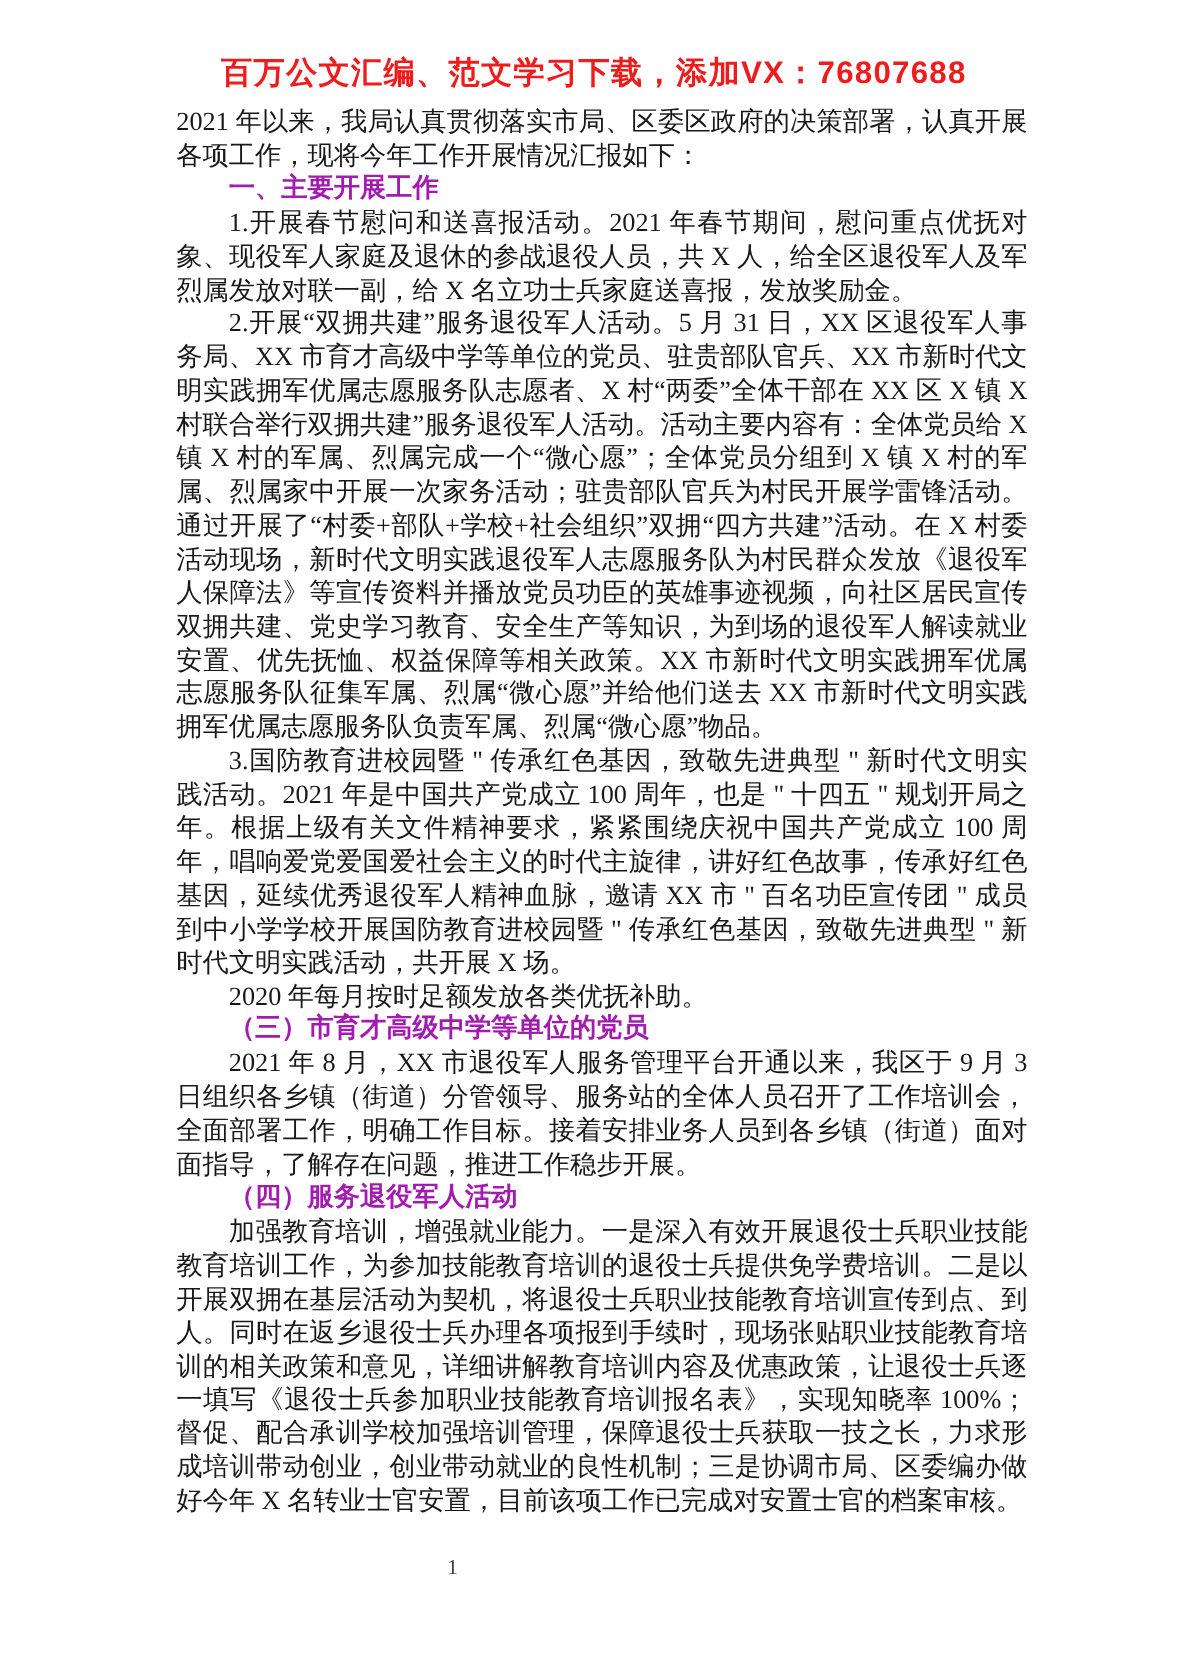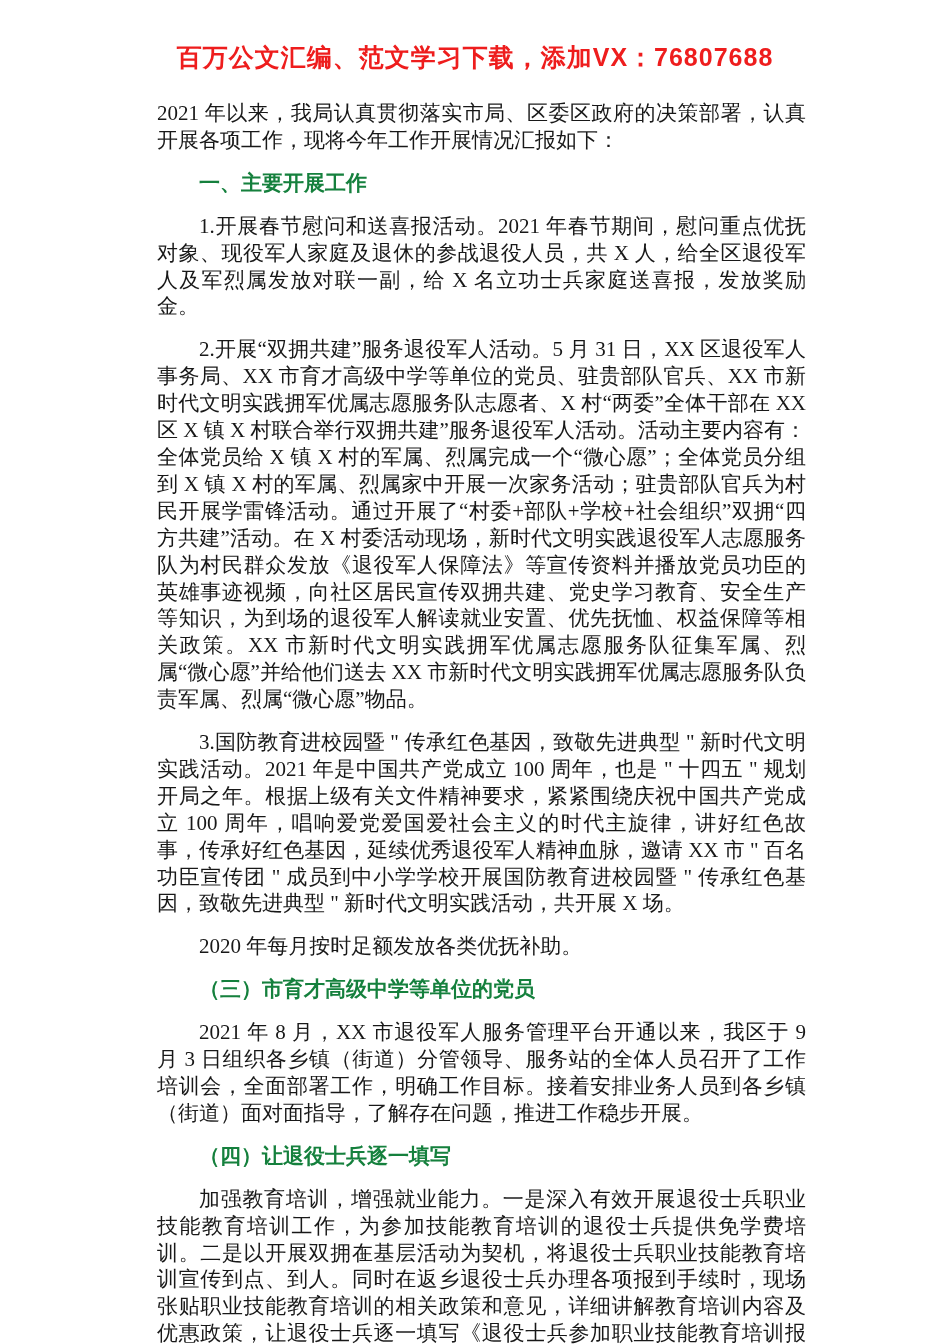--- a/index.html
+++ b/index.html
@@ -30,35 +30,35 @@
     top: 84px;
     left: 141px;
     width: 681px;
     font-family: "Liberation Serif", "DejaVu Serif", serif;
     font-size: 21px;
     line-height: 26.9px;
     color: #181818;
     text-align: justify;
   }
   .doc-body p {
-    margin: 16px;
+    margin: 0;
     padding: 0;
   }
   .doc-body p.body {
     text-indent: 2em;
   }
   .doc-body p.body-flush {
     text-indent: 0;
   }
   .doc-body p.heading1,
   .doc-body p.heading2 {
     text-indent: 2em;
     font-weight: 700;
     font-family: "Liberation Sans", "DejaVu Sans", sans-serif;
-    color: #15803d;
+    color: #a21caf;
   }
   .page-number {
     position: absolute;
     top: 1244px;
     left: 342px;
     width: 40px;
     text-align: center;
     font-family: "Liberation Serif", "DejaVu Serif", serif;
     font-size: 17px;
     color: #3d3d3d;
@@ -73,19 +73,19 @@
 
   <div class="doc-body">
       <p class="body-flush">2021 年以来，我局认真贯彻落实市局、区委区政府的决策部署，认真开展各项工作，现将今年工作开展情况汇报如下：</p>
       <p class="heading1">一、主要开展工作</p>
       <p class="body">1.开展春节慰问和送喜报活动。2021 年春节期间，慰问重点优抚对象、现役军人家庭及退休的参战退役人员，共 X 人，给全区退役军人及军烈属发放对联一副，给 X 名立功士兵家庭送喜报，发放奖励金。</p>
       <p class="body">2.开展“双拥共建”服务退役军人活动。5 月 31 日，XX 区退役军人事务局、XX 市育才高级中学等单位的党员、驻贵部队官兵、XX 市新时代文明实践拥军优属志愿服务队志愿者、X 村“两委”全体干部在 XX 区 X 镇 X 村联合举行双拥共建”服务退役军人活动。活动主要内容有：全体党员给 X 镇 X 村的军属、烈属完成一个“微心愿”；全体党员分组到 X 镇 X 村的军属、烈属家中开展一次家务活动；驻贵部队官兵为村民开展学雷锋活动。通过开展了“村委+部队+学校+社会组织”双拥“四方共建”活动。在 X 村委活动现场，新时代文明实践退役军人志愿服务队为村民群众发放《退役军人保障法》等宣传资料并播放党员功臣的英雄事迹视频，向社区居民宣传双拥共建、党史学习教育、安全生产等知识，为到场的退役军人解读就业安置、优先抚恤、权益保障等相关政策。XX 市新时代文明实践拥军优属志愿服务队征集军属、烈属“微心愿”并给他们送去 XX 市新时代文明实践拥军优属志愿服务队负责军属、烈属“微心愿”物品。</p>
       <p class="body">3.国防教育进校园暨 " 传承红色基因，致敬先进典型 " 新时代文明实践活动。2021 年是中国共产党成立 100 周年，也是 " 十四五 " 规划开局之年。根据上级有关文件精神要求，紧紧围绕庆祝中国共产党成立 100 周年，唱响爱党爱国爱社会主义的时代主旋律，讲好红色故事，传承好红色基因，延续优秀退役军人精神血脉，邀请 XX 市 " 百名功臣宣传团 " 成员到中小学学校开展国防教育进校园暨 " 传承红色基因，致敬先进典型 " 新时代文明实践活动，共开展 X 场。</p>
       <p class="body">2020 年每月按时足额发放各类优抚补助。</p>
       <p class="heading2">（三）市育才高级中学等单位的党员</p>
       <p class="body">2021 年 8 月，XX 市退役军人服务管理平台开通以来，我区于 9 月 3 日组织各乡镇（街道）分管领导、服务站的全体人员召开了工作培训会，全面部署工作，明确工作目标。接着安排业务人员到各乡镇（街道）面对面指导，了解存在问题，推进工作稳步开展。</p>
-      <p class="heading2">（四）让退役士兵逐一填写</p>
+      <p class="heading2">（四）服务退役军人活动</p>
       <p class="body">加强教育培训，增强就业能力。一是深入有效开展退役士兵职业技能教育培训工作，为参加技能教育培训的退役士兵提供免学费培训。二是以开展双拥在基层活动为契机，将退役士兵职业技能教育培训宣传到点、到人。同时在返乡退役士兵办理各项报到手续时，现场张贴职业技能教育培训的相关政策和意见，详细讲解教育培训内容及优惠政策，让退役士兵逐一填写《退役士兵参加职业技能教育培训报名表》，实现知晓率 100%；督促、配合承训学校加强培训管理，保障退役士兵获取一技之长，力求形成培训带动创业，创业带动就业的良性机制；三是协调市局、区委编办做好今年 X 名转业士官安置，目前该项工作已完成对安置士官的档案审核。</p>
     </div>
 
   <div class="page-number">1</div>
 
 </div>
 
 </body></html>

